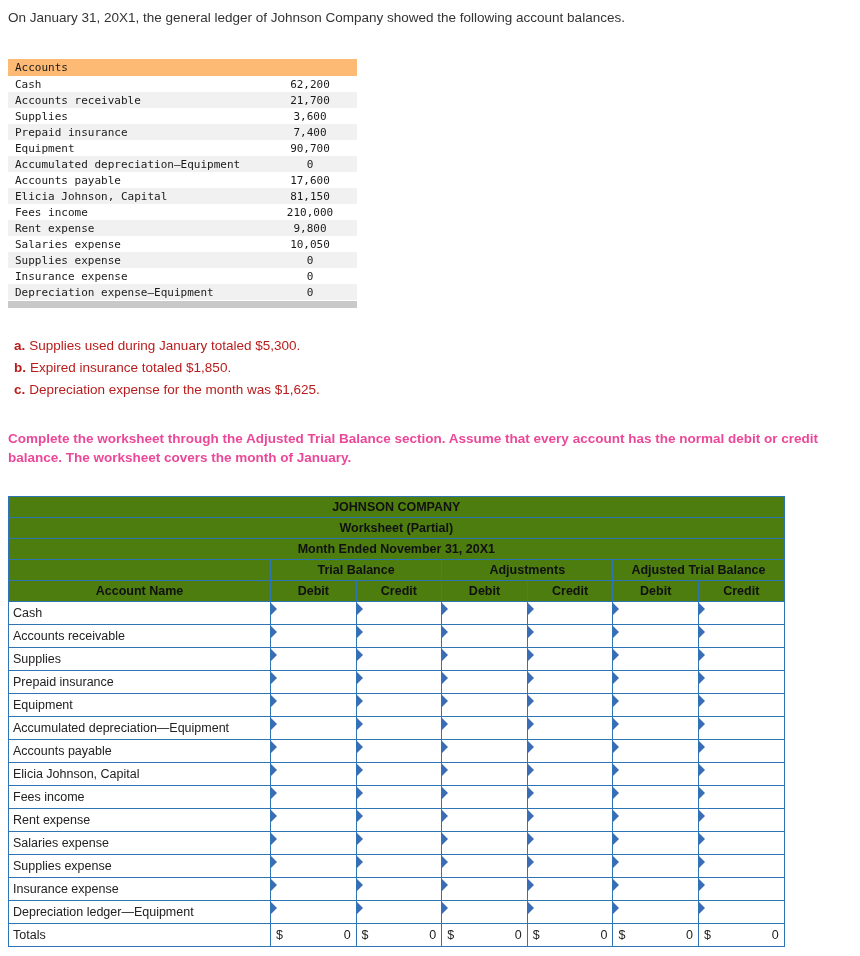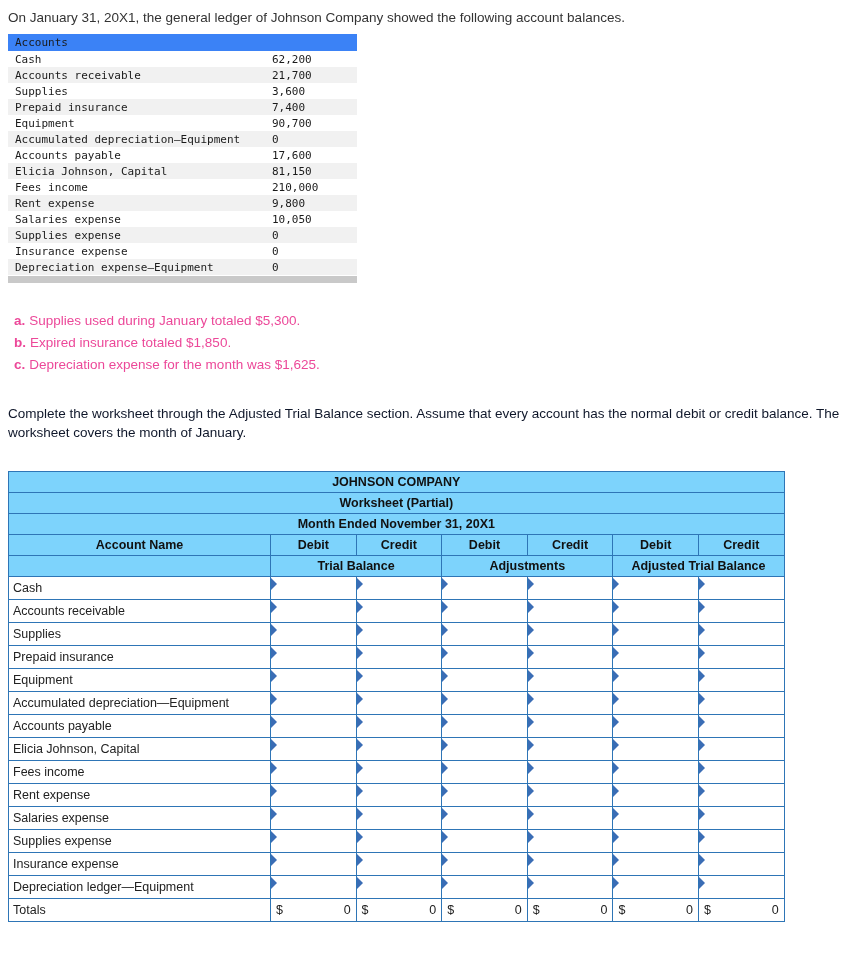--- a/index.html
+++ b/index.html
@@ -5,66 +5,66 @@
   * { box-sizing: border-box; margin: 0; padding: 0; }
   html, body { background: #ffffff; }
   body {
     width: 860px;
     font-family: "Liberation Sans", sans-serif;
     color: #333333;
   }
   .page { padding: 10px 8px 8px 8px; }
 
   
-  .intro { font-size: 13.5px; color: #333; margin-bottom: 9px; }
+  .intro { font-size: 13.5px; color: #333; margin-bottom: 34px; }
 
   
   .ledger {
     border-collapse: collapse;
     font-family: "DejaVu Sans Mono", "Liberation Mono", monospace;
     font-size: 11px;
     color: #1a1a1a;
     width: 349px;
   }
   .ledger th {
-    background: #3b82f6;
+    background: #fdba74;
     text-align: left;
     font-weight: normal;
     padding: 2px 7px;
   }
   .ledger td { padding: 1.5px 7px; line-height: 13px; }
-  .ledger .l-val { text-align: left; width: 92px; padding-right: 9px; }
+  .ledger .l-val { text-align: center; width: 92px; padding-right: 9px; }
   .ledger tbody tr:nth-child(even) { background: #f1f1f1; }
   .ledger-scrollbar {
     width: 349px; height: 7px;
     background: #c9c9c9;
     margin-top: 1px;
     margin-bottom: 29px;
   }
 
   
   .add-heading { font-size: 14px; font-weight: bold; color: #333; margin-bottom: 16px; }
-  .info-item { font-size: 13.5px; color: #ec4899; margin: 0 0 4.5px 6px; line-height: 1.3; }
+  .info-item { font-size: 13.5px; color: #b91c1c; margin: 0 0 4.5px 6px; line-height: 1.3; }
   .info-label { font-weight: bold; margin-right: 4px; }
 
   
-  .instruction { font-size: 13.5px; color: #0f172a; margin-top: 30px; width: 845px; line-height: 1.45; }
+  .instruction { font-size: 13.5px; color: #ec4899; margin-top: 30px; width: 845px; line-height: 1.45; font-weight: bold; }
 
   
   .worksheet {
     border-collapse: collapse;
     table-layout: fixed;
     width: 776px;
     margin-top: 28px;
   }
   .worksheet col.c-acct { width: 262px; }
   .worksheet col.c-num { width: 85.6px; }
   .worksheet th, .worksheet td { border: 1px solid #2e75b6; }
   .worksheet thead th {
-    background: #7dd3fc;
+    background: #4d7c0f;
     color: #111111;
     font-size: 12.5px;
     font-weight: bold;
     text-align: center;
     padding: 3px 2px;
     height: 21px;
   }
   .worksheet tbody td { background: #ffffff; height: 23px; }
   .ws-acct {
     font-size: 12.5px;
@@ -182,34 +182,34 @@
       <tr>
         <th colspan="7">JOHNSON COMPANY</th>
       </tr>
       <tr>
         <th colspan="7">Worksheet (Partial)</th>
       </tr>
       <tr>
         <th colspan="7">Month Ended November 31, 20X1</th>
       </tr>
       <tr>
+        <th></th>
+        <th colspan="2">Trial Balance</th>
+        <th colspan="2">Adjustments</th>
+        <th colspan="2">Adjusted Trial Balance</th>
+      </tr>
+      <tr>
         <th>Account Name</th>
         <th>Debit</th>
         <th>Credit</th>
         <th>Debit</th>
         <th>Credit</th>
         <th>Debit</th>
         <th>Credit</th>
       </tr>
-      <tr>
-        <th></th>
-        <th colspan="2">Trial Balance</th>
-        <th colspan="2">Adjustments</th>
-        <th colspan="2">Adjusted Trial Balance</th>
-      </tr>
     </thead>
     <tbody id="worksheet-body">
         <tr>
           <td class="ws-acct">Cash</td>
           <td class="ws-input">
             <span class="marker"></span>
           </td>
           <td class="ws-input">
             <span class="marker"></span>
           </td>

